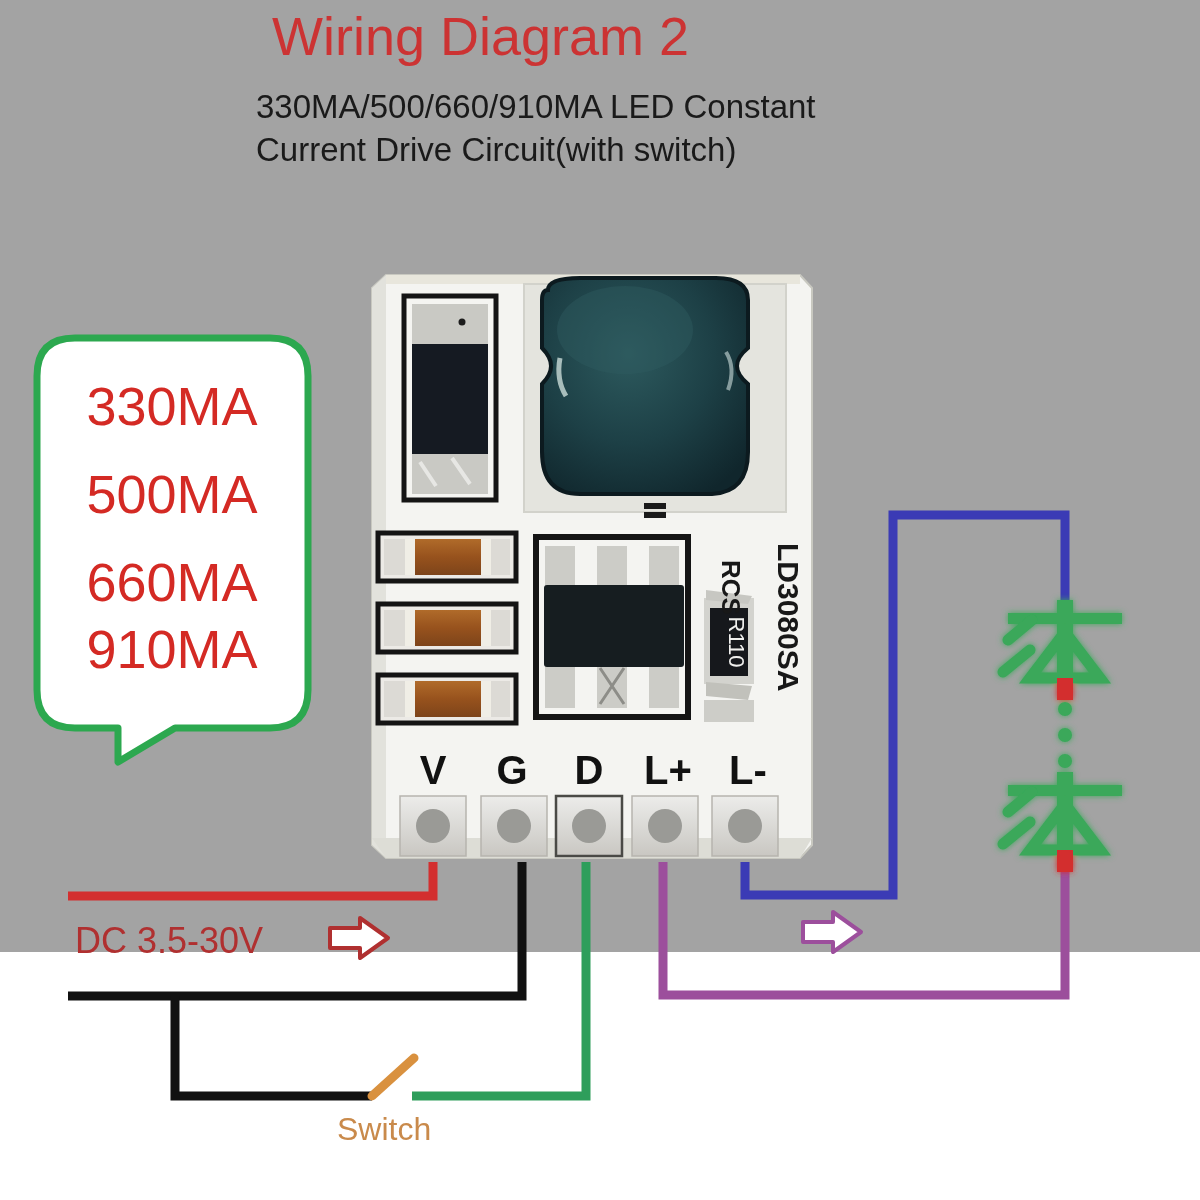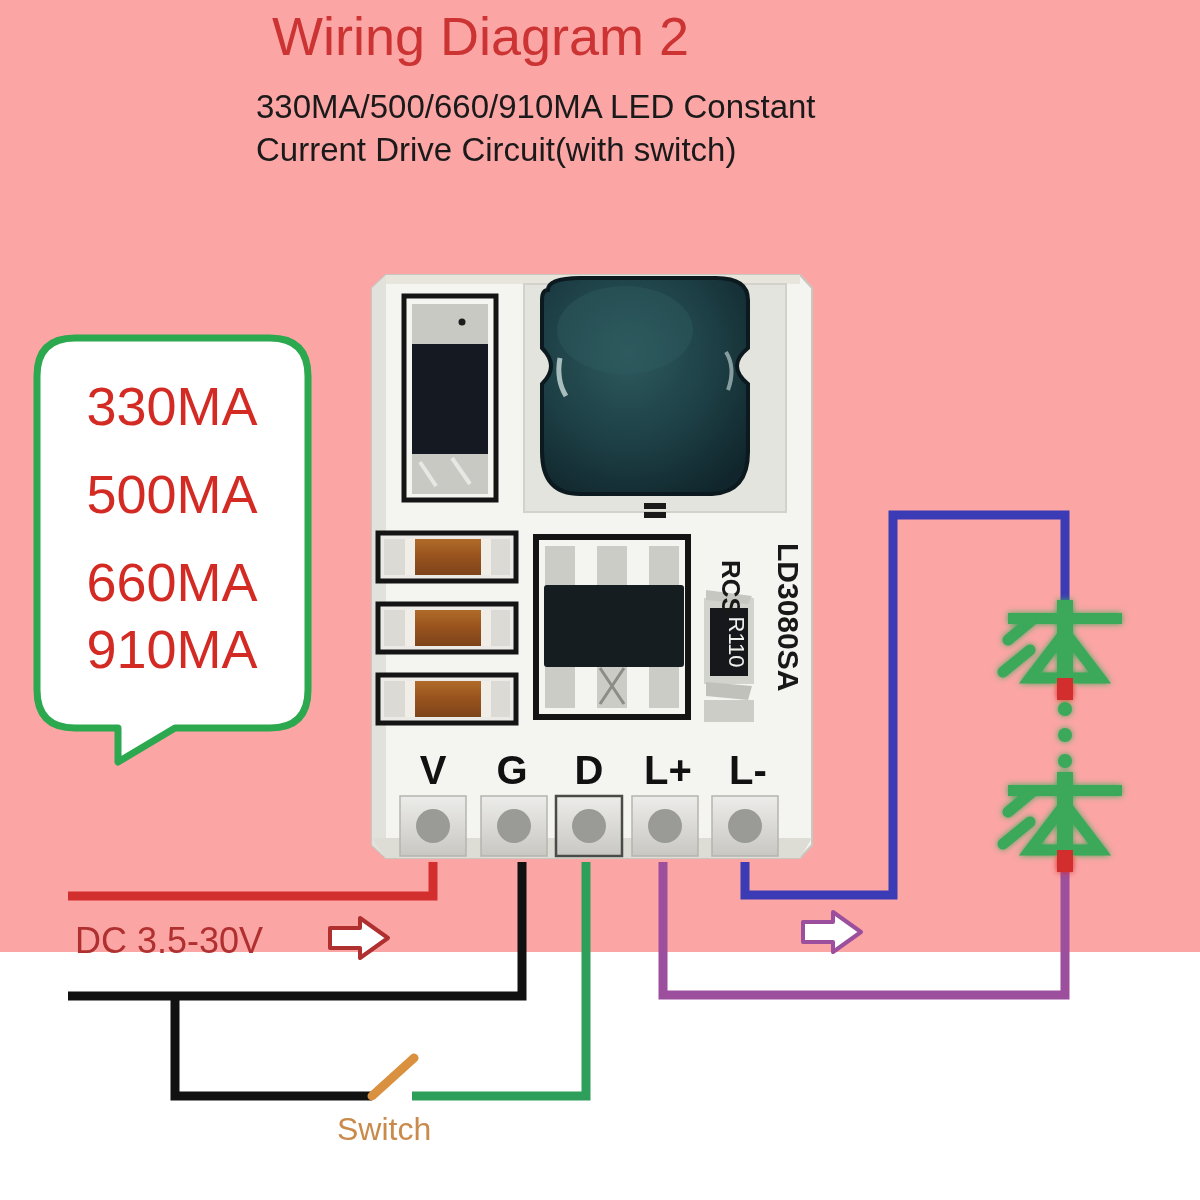--- a/index.html
+++ b/index.html
@@ -11,21 +11,21 @@
     width: 1200px;
     height: 1200px;
     font-family: "Liberation Sans", sans-serif;
     overflow: hidden;
     position: relative;
   }
   #stage {
     position: relative;
     width: 1200px;
     height: 952px;
-    background: #fca5a5;
+    background: #a3a3a3;
   }
   svg.layer {
     position: absolute;
     top: 0;
     left: 0;
     width: 1200px;
     height: 1200px;
   }
   .title-text {
     font-family: "Liberation Sans", sans-serif;

